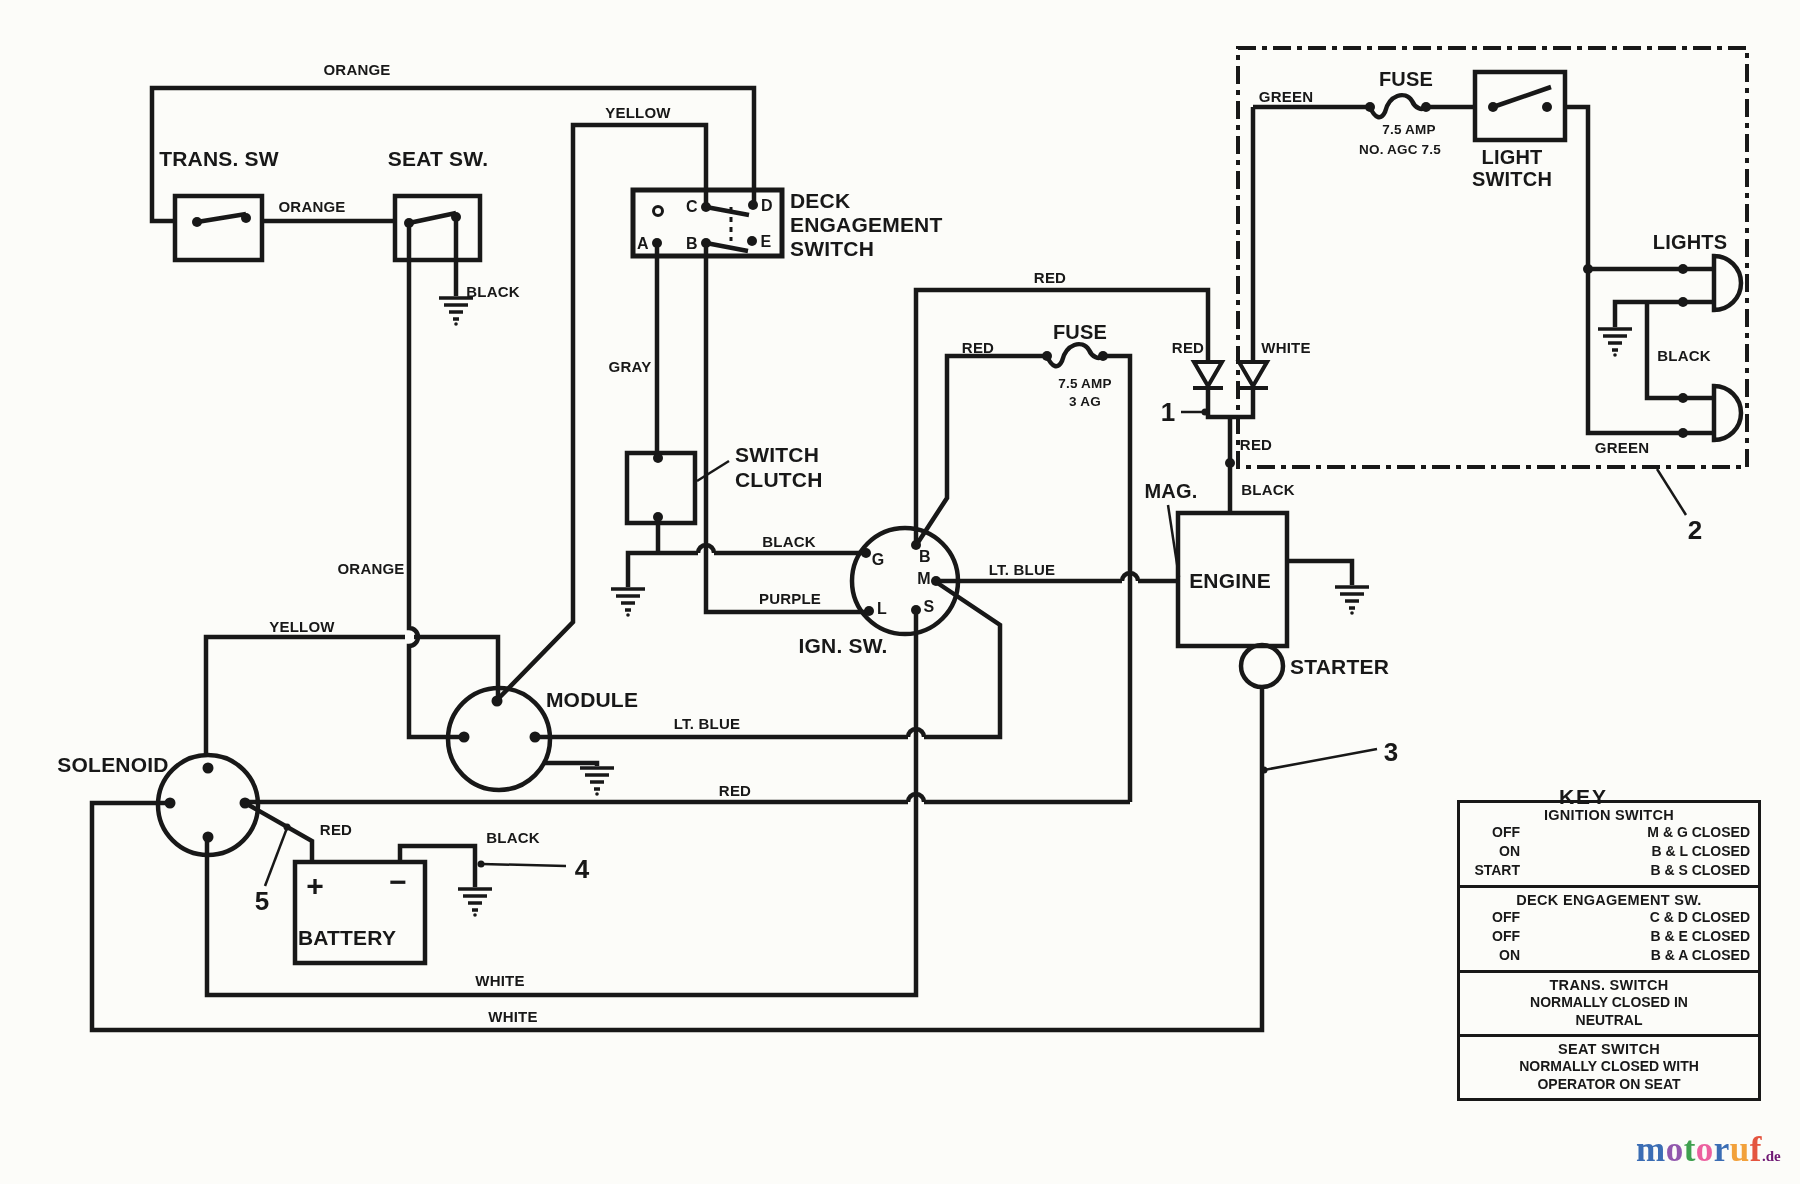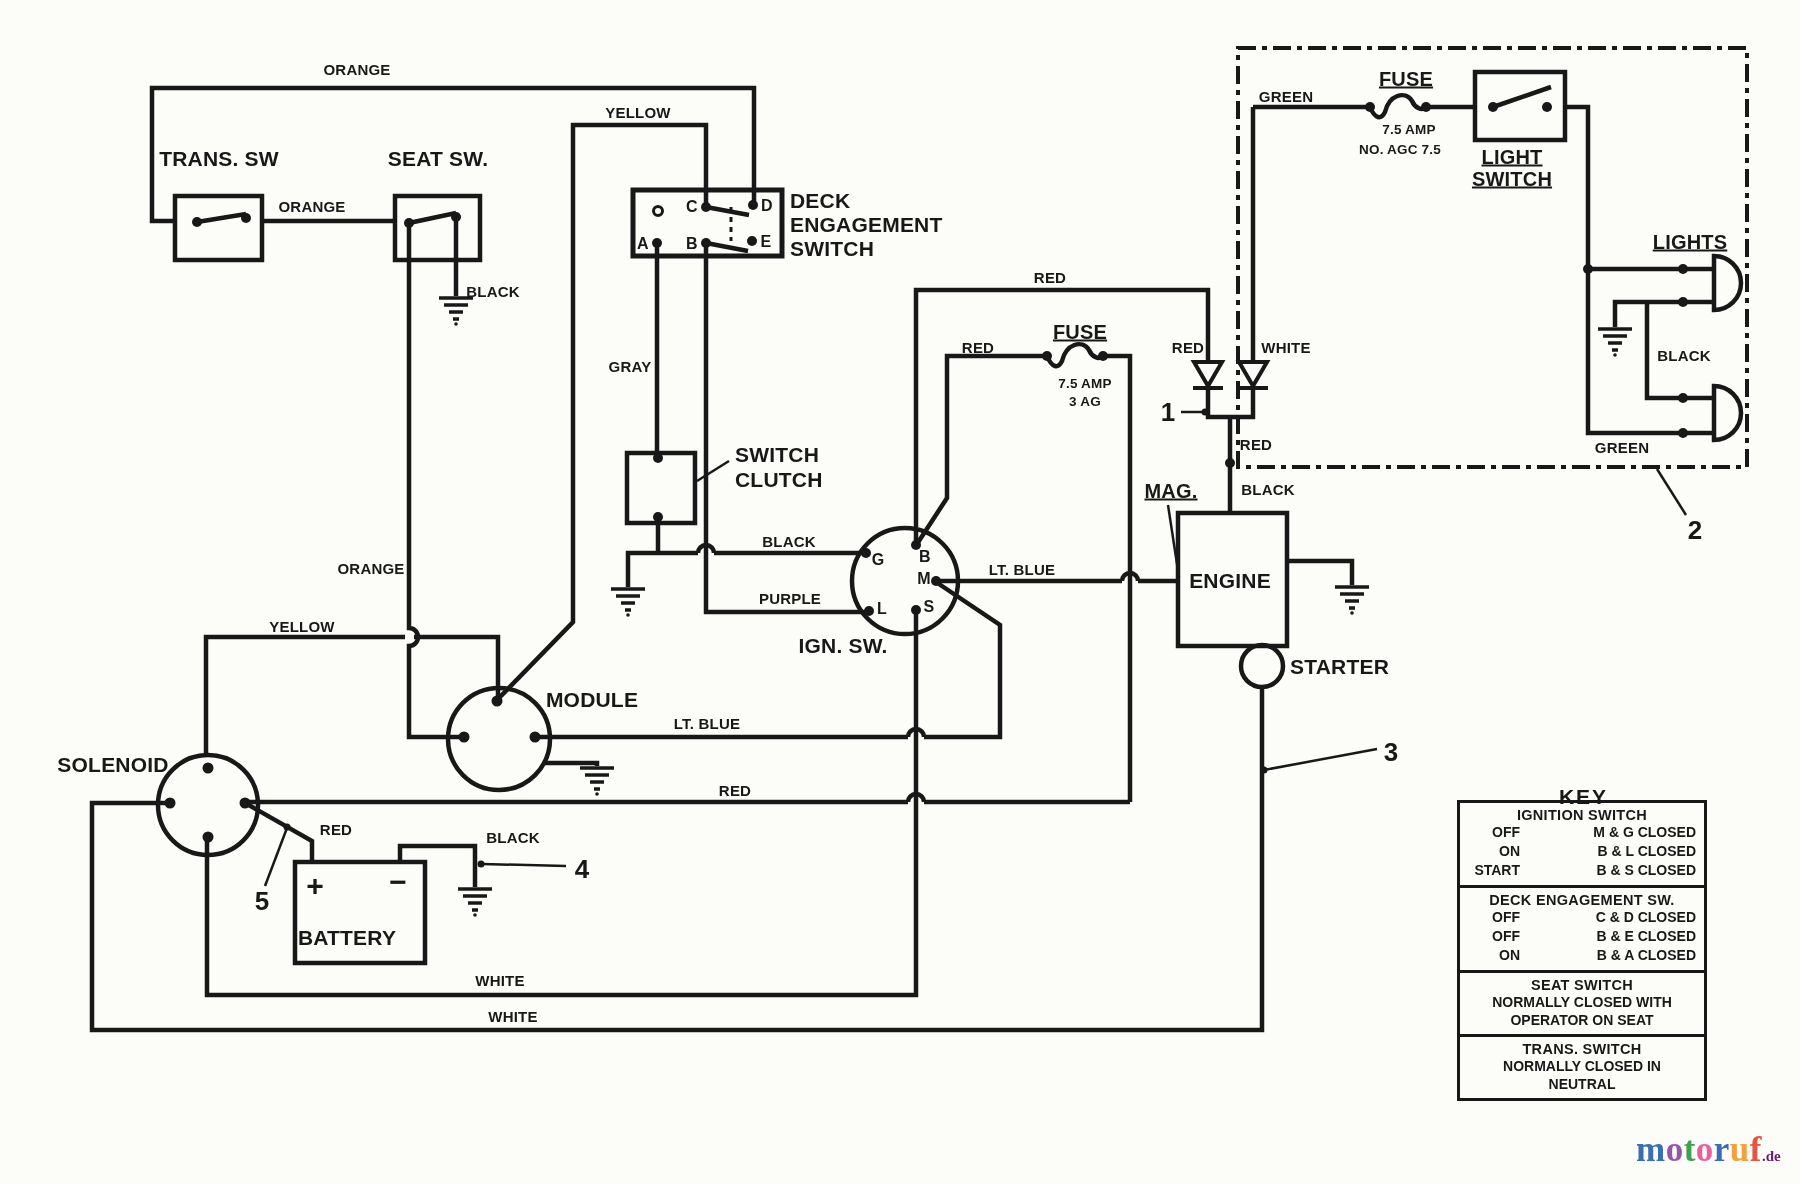--- a/index.html
+++ b/index.html
@@ -2,28 +2,28 @@
 <html><head>
 <meta charset="utf-8">
 <style>
   html,body{margin:0;padding:0;background:#e8e8e4;}
   .canvas{position:relative;width:1800px;height:1184px;background:#fcfcf9;overflow:hidden;
           font-family:"Liberation Sans",sans-serif;font-weight:bold;color:#181818;}
   svg.art{position:absolute;left:0;top:0;}
   .lbl{position:absolute;transform:translate(-50%,-50%);font-size:15px;white-space:nowrap;letter-spacing:.2px;}
   .la{transform:translate(0,-50%);}            
   .lg{font-size:21px;}
-  .md{font-size:20px;text-decoration:underline;}
+  .md{font-size:20px;}
   .sm{font-size:13.5px;}
   .term{font-size:16px;}
   .num{font-size:26px;}
   .sign{font-size:30px;}
   
   .key-title{position:absolute;left:1457px;top:765px;width:253px;text-align:center;font-size:21px;letter-spacing:2px;margin-top:20px;}
-  .key-panel{position:absolute;left:1457px;top:800px;width:250px;border:3px solid #181818;box-sizing:border-box;}
+  .key-panel{position:absolute;left:1457px;top:800px;width:304px;border:3px solid #181818;box-sizing:border-box;}
   .key-sec{border-top:3px solid #181818;padding:4px 8px 5px 8px;}
   .key-sec:first-child{border-top:none;}
   .key-head{text-align:center;font-size:14.5px;letter-spacing:.3px;}
   .key-row{display:flex;justify-content:space-between;font-size:14px;line-height:19px;}
   .key-row .st{min-width:52px;text-align:right;}
   .key-line{text-align:center;font-size:14px;line-height:18px;}
   
   .logo{position:absolute;left:1636px;top:1130px;font-family:"Liberation Serif",serif;
         font-weight:bold;font-size:35px;letter-spacing:.5px;white-space:nowrap;}
   .logo .de{font-size:15px;color:#701a75;letter-spacing:0;}
@@ -274,28 +274,28 @@
       <div class="key-row">
         <span class="st">OFF</span>
         <span>B &amp; E CLOSED</span>
       </div>
       <div class="key-row">
         <span class="st">ON</span>
         <span>B &amp; A CLOSED</span>
       </div>
     </div>
     <div class="key-sec">
+      <div class="key-head">TRANS. SWITCH</div>
+      <div class="key-line">NORMALLY CLOSED IN</div>
+      <div class="key-line">NEUTRAL</div>
+    </div>
+    <div class="key-sec">
       <div class="key-head">SEAT SWITCH</div>
       <div class="key-line">NORMALLY CLOSED WITH</div>
       <div class="key-line">OPERATOR ON SEAT</div>
     </div>
-    <div class="key-sec">
-      <div class="key-head">TRANS. SWITCH</div>
-      <div class="key-line">NORMALLY CLOSED IN</div>
-      <div class="key-line">NEUTRAL</div>
-    </div>
   </div>
 
   <div class="logo">
     <span style="color: rgb(59, 109, 180);">m</span><span style="color: rgb(145, 87, 173);">o</span><span style="color: rgb(63, 160, 79);">t</span><span style="color: rgb(236, 95, 159);">o</span><span style="color: rgb(59, 109, 180);">r</span><span style="color: rgb(242, 161, 59);">u</span><span style="color: rgb(228, 84, 63);">f</span><span class="de">.de</span>
   </div>
 
 </div>
 
 </body></html>

